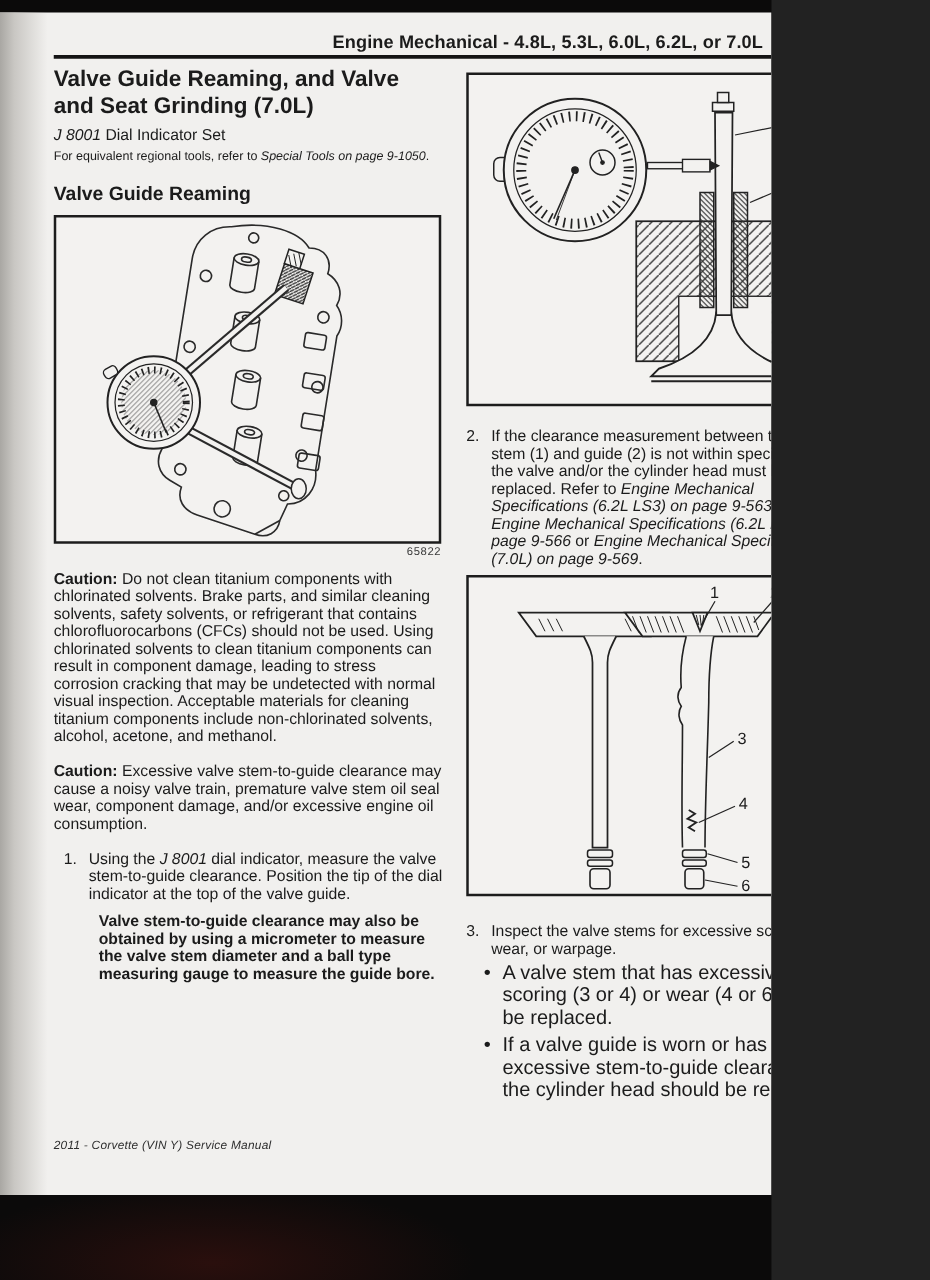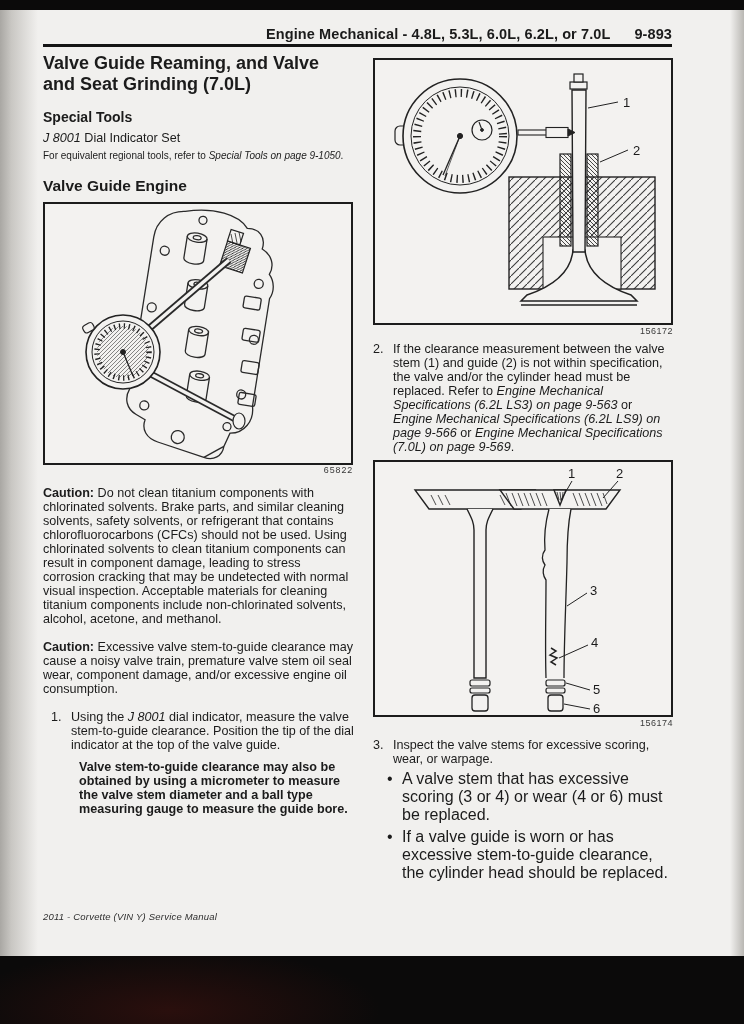--- a/index.html
+++ b/index.html
@@ -1,17 +1,17 @@
 <!DOCTYPE html>
 <html><head>
 <meta charset="utf-8">
 <style>
   html,body{margin:0;padding:0;background:#222;}
   .screen{
-    position:relative;width:744px;height:1024px;overflow:hidden;
+    position:relative;width:617px;height:1024px;overflow:hidden;
     background:#0a0a0a;
     font-family:"Liberation Sans", sans-serif;
     color:#1b1b1b;
   }
   .band-top{position:absolute;top:0;left:0;width:744px;height:10px;background:#0b0a0a;}
   .band-bottom{
     position:absolute;bottom:0;left:0;width:744px;height:68px;
     background:radial-gradient(ellipse 300px 90px at 170px 80%, #2a0f0d 0%, #0b0a0a 70%);
   }
   .page{
@@ -81,25 +81,24 @@
 
     <div class="header">
       <span>Engine Mechanical - 4.8L, 5.3L, 6.0L, 6.2L, or 7.0L</span>
       <span>9-893</span>
     </div>
     <div class="header-rule"></div>
 
     <div class="col-left">
       <h1 class="doc-title">Valve Guide Reaming, and Valve and Seat Grinding (7.0L)</h1>
 
-      <h2 class="sub">Special Tools</h2>
       <p class="tool"><span class="it">J 8001</span><span> Dial Indicator Set</span></p>
       <p class="equiv"><span>For equivalent regional tools, refer to </span><span class="it">Special Tools on page 9-1050</span><span>.</span></p>
 
-      <h2 class="section">Valve Guide Engine</h2>
+      <h2 class="section">Valve Guide Reaming</h2>
 
       <div class="figure-box" style="width:310px;height:263px;">
         <svg viewBox="0 0 306 259" width="306" height="259">
           <defs>
             <pattern id="pa-light" patternUnits="userSpaceOnUse" width="4" height="4">
               <path d="M-1,5 L5,-1" stroke="#555" stroke-width="0.7"></path>
             </pattern>
             <pattern id="pa-dense" patternUnits="userSpaceOnUse" width="3" height="3">
               <path d="M-1,4 L4,-1" stroke="#222" stroke-width="1"></path>
             </pattern>
@@ -161,21 +160,21 @@
             <circle cx="78" cy="148" r="37" stroke-width="1.6"></circle>
             <circle cx="78" cy="148" r="31" stroke-width="1"></circle>
             <circle cx="78" cy="148" r="26" fill="url(#pa-light)" stroke="none"></circle>
             <circle cx="78" cy="148" r="26" fill="none" stroke-width="5.5" stroke-dasharray="1.3,3.6"></circle>
             <line x1="78" y1="148" x2="88" y2="172" stroke-width="1.3"></line>
             <circle cx="78" cy="148" r="2.5" fill="#222"></circle>
             <rect x="38" y="120" width="11" height="8" rx="3" stroke-width="1.1" transform="rotate(-30 43 124)"></rect>
           </g>
         </svg>
       </div>
-      <div class="fig-caption" style="width:310px;font-family:Liberation Mono, monospace;">65822</div>
+      <div class="fig-caption" style="width:310px;">65822</div>
 
       <p class="caution"><span class="b">Caution:</span><span> Do not clean titanium components with chlorinated solvents. Brake parts, and similar cleaning solvents, safety solvents, or refrigerant that contains chlorofluorocarbons (CFCs) should not be used. Using chlorinated solvents to clean titanium components can result in component damage, leading to stress corrosion cracking that may be undetected with normal visual inspection. Acceptable materials for cleaning titanium components include non-chlorinated solvents, alcohol, acetone, and methanol.</span></p>
       <p class="caution"><span class="b">Caution:</span><span> Excessive valve stem-to-guide clearance may cause a noisy valve train, premature valve stem oil seal wear, component damage, and/or excessive engine oil consumption.</span></p>
 
       <div class="step">
         <span class="num">1.</span>
         <span class="stext"><span>Using the </span><span class="it">J 8001</span><span> dial indicator, measure the valve stem-to-guide clearance. Position the tip of the dial indicator at the top of the valve guide.</span></span>
       </div>
       <p class="step-note">Valve stem-to-guide clearance may also be obtained by using a micrometer to measure the valve stem diameter and a ball type measuring gauge to measure the guide bore.</p>
     </div>

